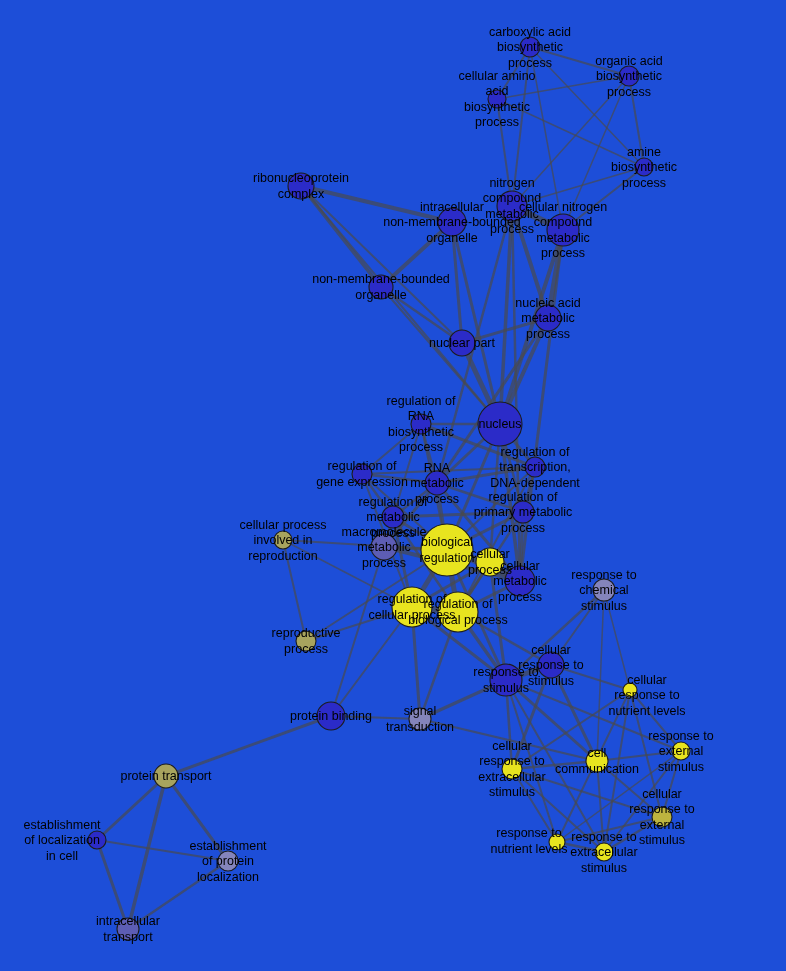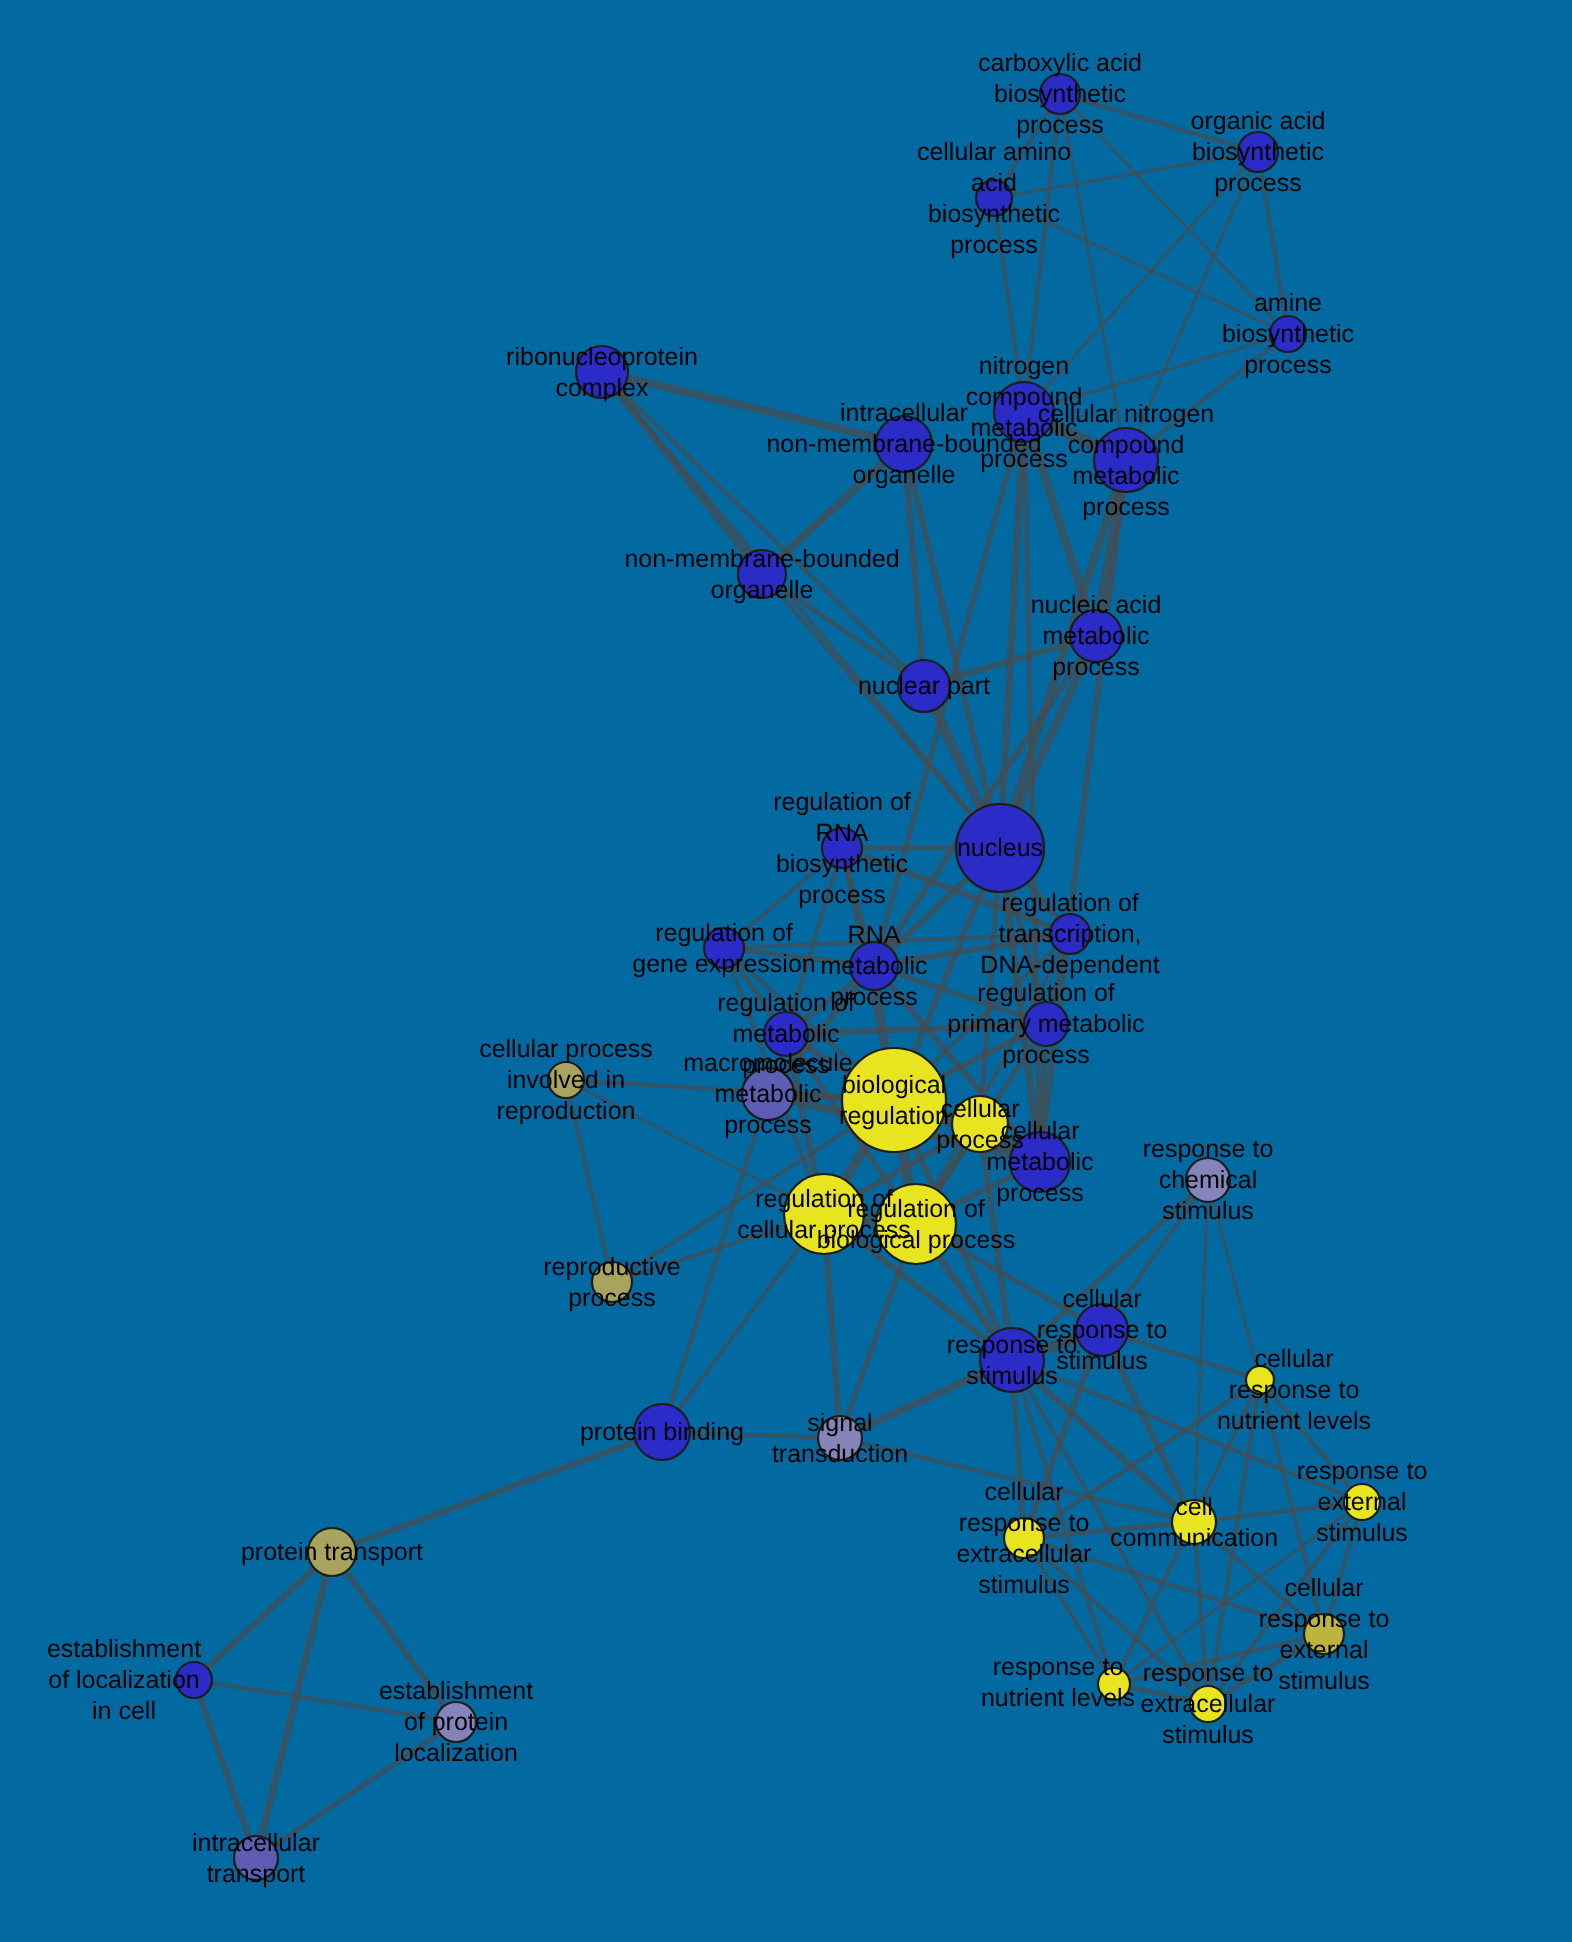--- a/index.html
+++ b/index.html
@@ -7,21 +7,21 @@
     padding: 0;
     background: #ffffff;
     width: 786px;
     height: 971px;
     font-family: "Liberation Sans", sans-serif;
   }
   .stage {
     position: relative;
     width: 786px;
     height: 971px;
-    background: #0369a1;
+    background: #1d4ed8;
     overflow: hidden;
   }
   svg { display: block; }
   .node-circle {
     stroke: #1c1c1c;
     stroke-width: 1.1;
     cursor: pointer;
   }
   .edge-line {
     stroke-linecap: round;

